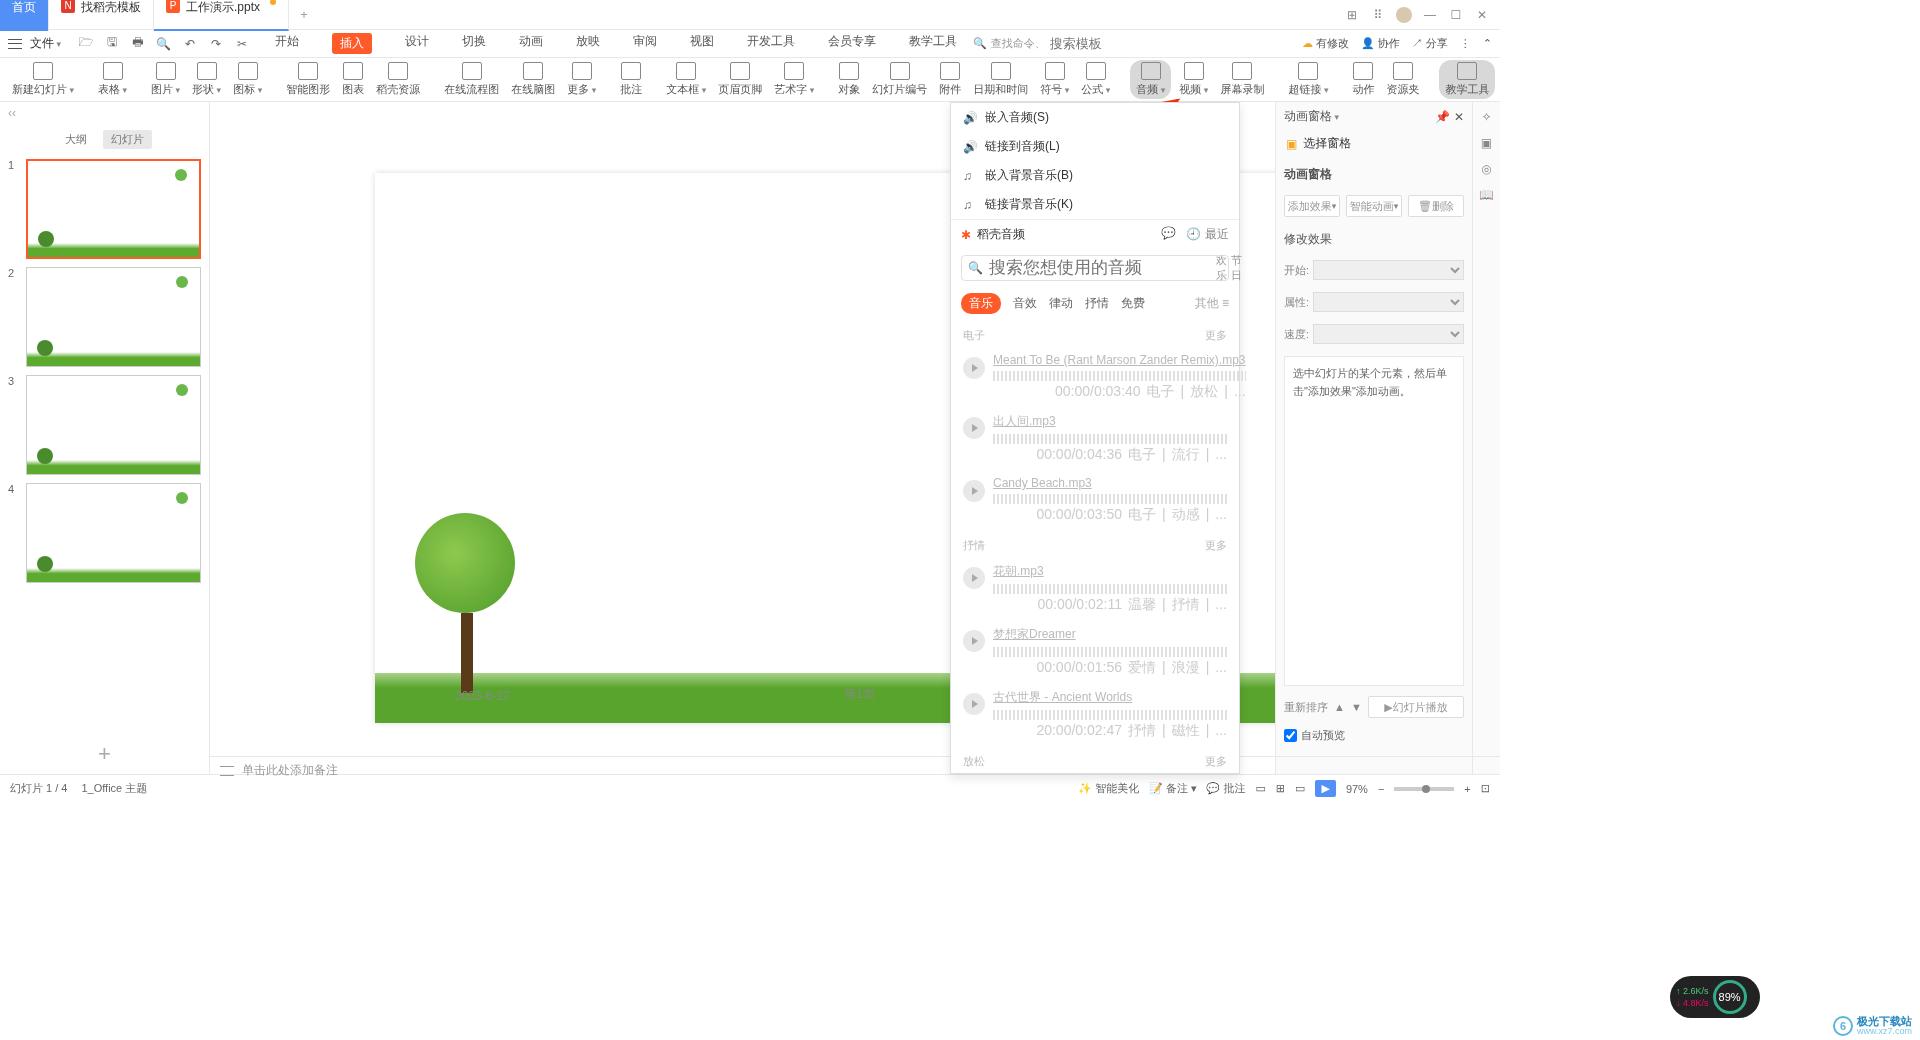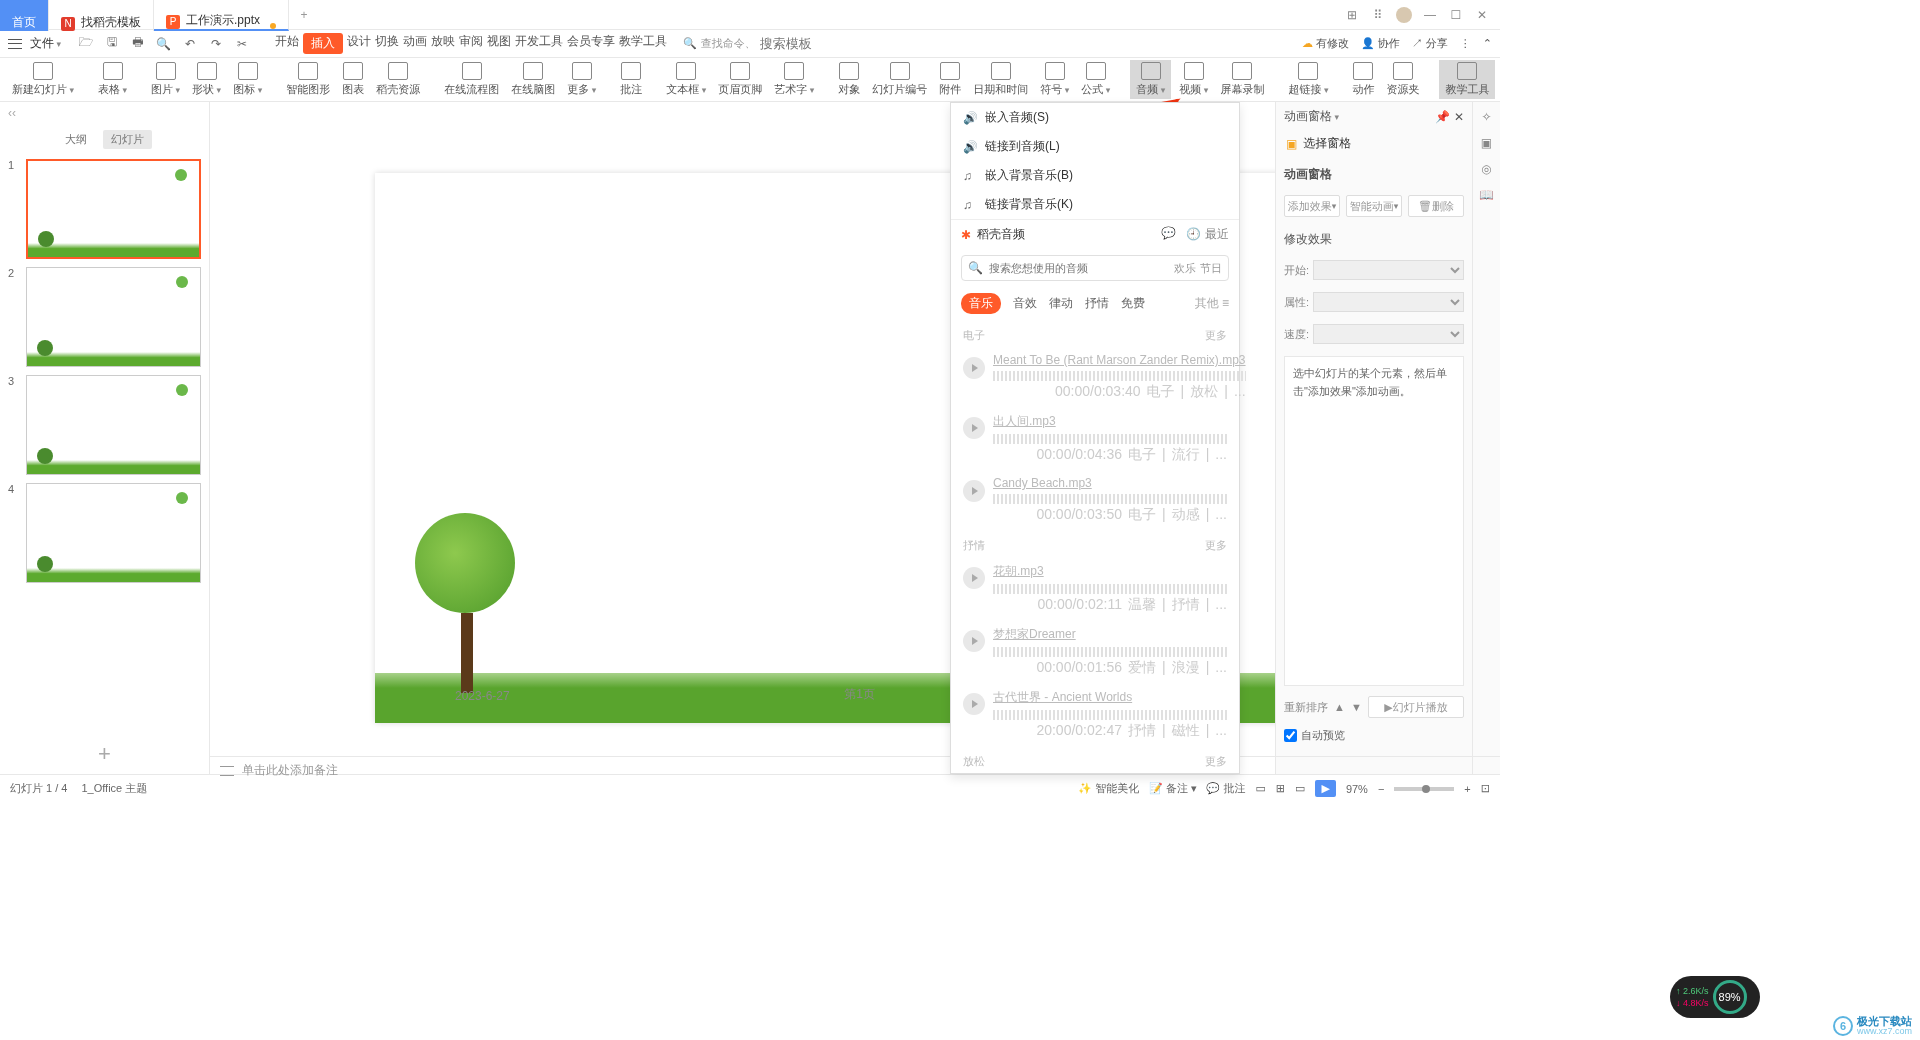--- a/index.html
+++ b/index.html
@@ -1,49 +1,49 @@
 <!DOCTYPE html>
 <html><head>
 <meta charset="utf-8">
 <style>
 * { margin: 0; padding: 0; box-sizing: border-box; font-family: "Microsoft YaHei", Arial, sans-serif; }
 body { background: #fff; font-size: 12px; color: #333; overflow: hidden; width: 1500px; height: 812px; position: relative; }
 
 
 .titlebar { display: flex; height: 30px; background: #fff; border-bottom: 1px solid #e8e8e8; align-items: center; }
-.tab { display: flex; align-items: flex-end; height: 32px; padding: 0 12px; border-right: 1px solid #e8e8e8; gap: 6px; cursor: pointer; }
+.tab { display: flex; align-items: flex-start; height: 32px; padding: 0 12px; border-right: 1px solid #e8e8e8; gap: 6px; cursor: pointer; }
 .tab.active-home { background: #5390f5; color: #fff; }
 .tab-icon { width: 14px; height: 14px; display: inline-flex; align-items: center; justify-content: center; }
 .tab.active-doc { background: #fff; border-bottom: 2px solid #5390f5; }
 .tab-dot { width: 6px; height: 6px; background: #f9a825; border-radius: 50%; margin-left: 4px; }
 .tab-add { width: 30px; text-align: center; color: #999; cursor: pointer; }
 .win-controls { margin-left: auto; display: flex; align-items: center; gap: 10px; padding-right: 10px; color: #888; }
 .win-btn { width: 16px; height: 16px; display: flex; align-items: center; justify-content: center; cursor: pointer; }
 
 
 .menubar { display: flex; height: 28px; align-items: center; padding: 0 8px; gap: 4px; border-bottom: 1px solid #e8e8e8; }
 .menu-left { display: flex; align-items: center; gap: 8px; }
 .hamburger { width: 14px; height: 10px; border-top: 1.5px solid #555; border-bottom: 1.5px solid #555; position: relative; }
 .hamburger::before { content:''; position:absolute; top:3px; left:0; right:0; border-top:1.5px solid #555; }
 .file-label { color: #333; }
 .qat { display: flex; gap: 8px; margin-left: 8px; color: #666; }
 .qat-btn { width: 18px; height: 18px; display: flex; align-items: center; justify-content: center; cursor: pointer; }
-.tabs-main { display: flex; gap: 4px; margin-left: 20px; }
+.tabs-main { display: flex; gap: 33px; margin-left: 20px; }
 .tabs-main span { cursor: pointer; color: #555; }
 .tabs-main span.active { background: #ff5a29; color: #fff; padding: 2px 8px; border-radius: 3px; }
 .searchbox-top { display: flex; align-items: center; gap: 4px; margin-left: 12px; color: #999; font-size: 11px; }
 .menu-right { margin-left: auto; display: flex; align-items: center; gap: 12px; color: #555; font-size: 11px; }
 
 
 .ribbon { display: flex; height: 44px; align-items: center; padding: 0 8px; border-bottom: 1px solid #e8e8e8; gap: 4px; }
 .ribbon-group { display: flex; flex-direction: column; align-items: center; justify-content: center; padding: 0 4px; gap: 2px; color: #555; }
 .ribbon-icon { width: 20px; height: 18px; border: 1px solid #888; border-radius: 2px; position: relative; }
 .ribbon-label { font-size: 11px; white-space: nowrap; }
 .ribbon-sep { width: 1px; height: 34px; background: #e0e0e0; margin: 0 4px; }
-.ribbon-group.highlight { background: #d8d8d8; padding: 2px 6px; border-radius: 0; }
+.ribbon-group.highlight { background: #d8d8d8; padding: 2px 6px; border-radius: 12px; }
 
 
 .main { display: flex; height: 672px; position: relative; }
 .thumbs-col { width: 210px; border-right: 1px solid #e8e8e8; display: flex; flex-direction: column; }
 .thumbs-tabs { display: flex; justify-content: center; gap: 8px; padding: 6px; font-size: 11px; }
 .thumbs-tabs span { padding: 2px 8px; cursor: pointer; color: #777; }
 .thumbs-tabs span.active { background: #e8e8e8; border-radius: 2px; }
 .thumbs-list { flex: 1; overflow-y: auto; padding: 4px 8px; }
 .thumb-row { display: flex; gap: 6px; margin-bottom: 8px; }
 .thumb-num { width: 12px; font-size: 11px; color: #666; }
@@ -64,21 +64,21 @@
 .canvas-date { position: absolute; bottom: 20px; left: 80px; color: #888; font-size: 12px; }
 .canvas-pn { position: absolute; bottom: 20px; right: 460px; color: #888; font-size: 12px; }
 .red-arrow { position: absolute; width: 200px; height: 110px; pointer-events: none; }
 
 
 .audio-dropdown { position: absolute; top: 0; right: 260px; width: 290px; background: #fff; border: 1px solid #ddd; box-shadow: 0 4px 10px rgba(0,0,0,0.1); z-index: 50; }
 .audio-menu-item { display: flex; align-items: center; gap: 8px; padding: 6px 12px; font-size: 12px; color: #333; cursor: pointer; }
 .audio-header { display: flex; align-items: center; justify-content: space-between; padding: 6px 10px; font-size: 12px; border-top: 1px solid #eee; }
 .audio-header-left { display: flex; align-items: center; gap: 6px; color: #333; }
 .audio-search { display: flex; align-items: center; margin: 6px 10px; border: 1px solid #e0e0e0; border-radius: 4px; height: 26px; padding: 0 6px; gap: 6px; }
-.audio-search input { border: none; outline: none; flex: 1; font-size: 11px; }
+.audio-search input { border: none; outline: none; flex: 1; font-size: 17px; }
 .audio-search-tags { display: flex; gap: 4px; font-size: 11px; color: #999; }
 .audio-cat { display: flex; gap: 12px; padding: 6px 10px; font-size: 12px; align-items: center; }
 .audio-cat span { cursor: pointer; color: #666; }
 .audio-cat span.active { background: #ff5a29; color: #fff; padding: 2px 8px; border-radius: 10px; }
 .audio-cat .more { margin-left: auto; color: #aaa; }
 .audio-section-head { display: flex; justify-content: space-between; padding: 8px 12px 4px; font-size: 11px; color: #bbb; }
 .audio-track { display: flex; gap: 8px; padding: 6px 12px; align-items: flex-start; }
 .play-btn { width: 22px; height: 22px; border-radius: 50%; background: #e8e8e8; display: flex; align-items: center; justify-content: center; flex-shrink: 0; margin-top: 4px; }
 .play-btn::before { content:''; border-left: 6px solid #aaa; border-top: 4px solid transparent; border-bottom: 4px solid transparent; margin-left: 2px; }
 .track-info { flex: 1; }

